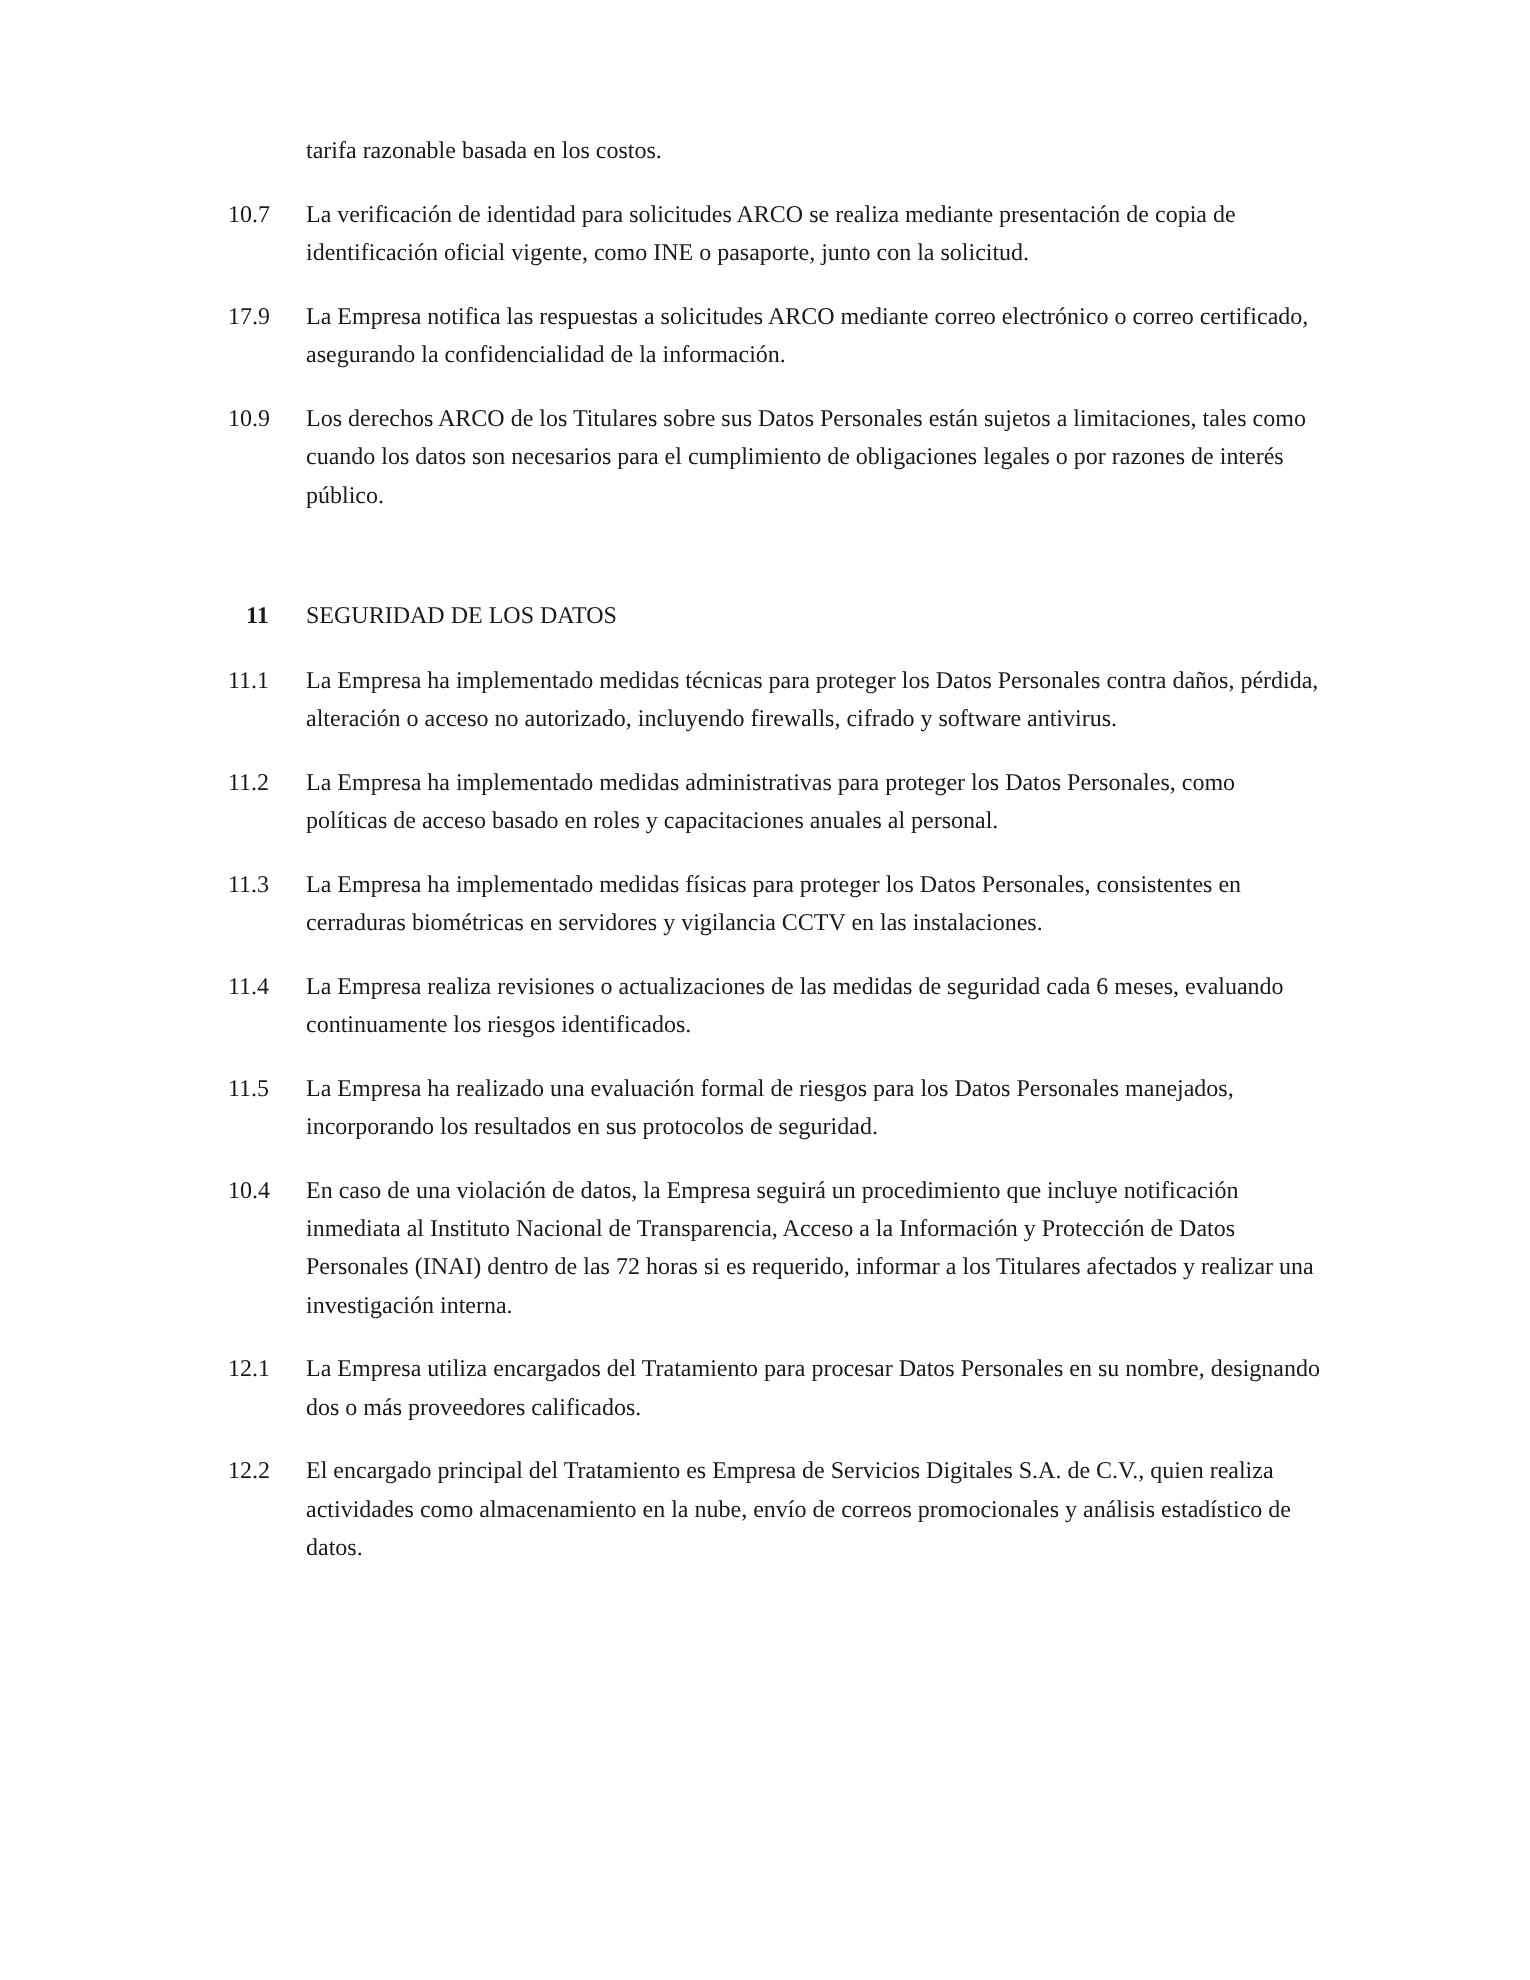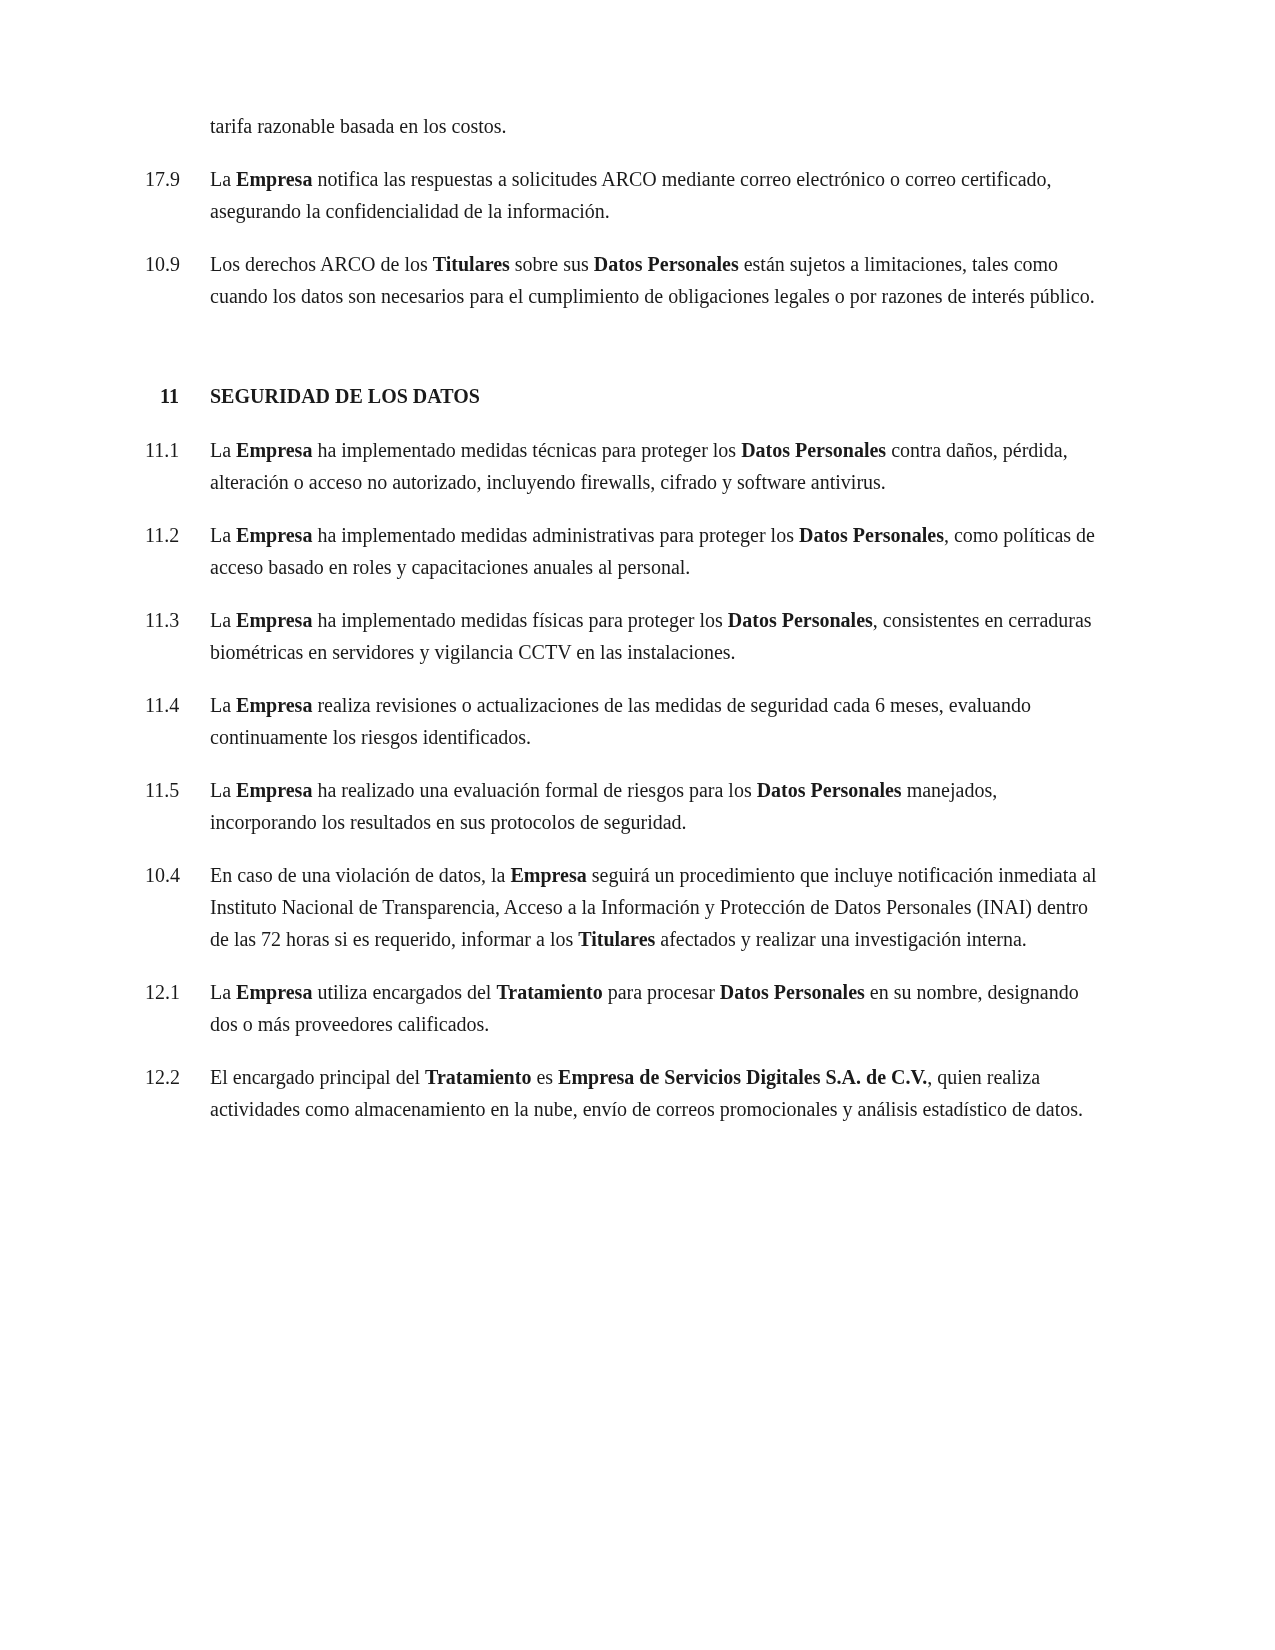--- a/index.html
+++ b/index.html
@@ -10,35 +10,39 @@
     height: 1650px;
     margin: 0 auto;
     background: #ffffff;
     padding: 110px 175px 0 145px;
     font-family: "Liberation Serif", "DejaVu Serif", serif;
     font-size: 20px;
     line-height: 32px;
     color: #1a1a1a;
     overflow: hidden;
   }
-  .item { display: flex; margin-bottom: 21px; }
+  .item { display: flex; margin-bottom: 21px; margin-left: 45px; }
   .item .num { flex: 0 0 65px; }
   .item .text { flex: 1; }
-  .b { font-weight: bold; }
+  .b { font-weight: normal; }
   .section { margin-top: 68px; margin-bottom: 22px; font-weight: bold; }
   .section .num { padding-left: 15px; }
 </style>
 </head>
 <body>
 
 <main class="page">
   <div id="doc-items">
       <div class="item continuation">
         <div class="num"></div>
         <div class="text"><span>tarifa razonable basada en los costos.</span></div>
+      </div>
+      <div class="item clause">
+        <div class="num">10.7</div>
+        <div class="text"><span>La verificación de identidad para solicitudes ARCO se realiza mediante presentación de copia de identificación oficial vigente, como INE o pasaporte, junto con la solicitud.</span></div>
       </div>
       <div class="item clause">
         <div class="num">17.9</div>
         <div class="text"><span>La </span><span class="b">Empresa</span><span> notifica las respuestas a solicitudes ARCO mediante correo electrónico o correo certificado, asegurando la confidencialidad de la información.</span></div>
       </div>
       <div class="item clause">
         <div class="num">10.9</div>
         <div class="text"><span>Los derechos ARCO de los </span><span class="b">Titulares</span><span> sobre sus </span><span class="b">Datos Personales</span><span> están sujetos a limitaciones, tales como cuando los datos son necesarios para el cumplimiento de obligaciones legales o por razones de interés público.</span></div>
       </div>
       <div class="item section">

